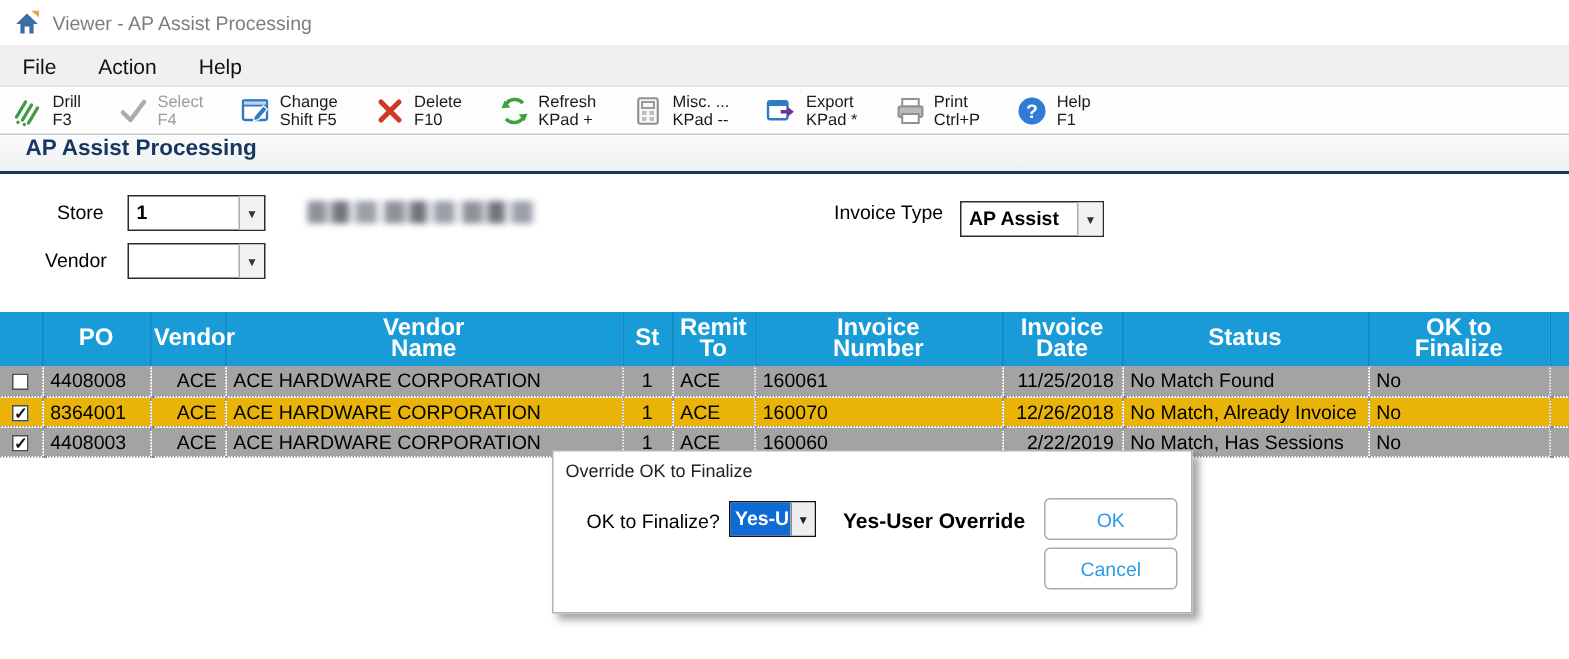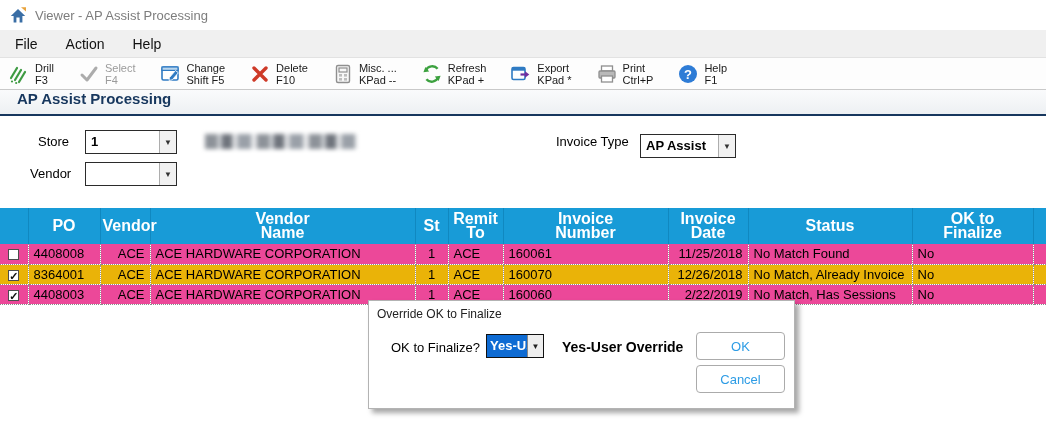--- a/index.html
+++ b/index.html
@@ -49,21 +49,21 @@
     background:#189bd7; color:#fff; font-size:16px; font-weight:bold; text-align:center;
     height:36px; white-space:pre-line; line-height:14px; border-right:1px solid #1088c0; padding:0 2px;
   }
   .grid th:last-child { border-right:none; }
   .grid td {
     height:20px; font-size:13px; padding:0 5px; line-height:19px;
     border-right:1px dotted #979797; border-bottom:1px dotted #8a8a8a;
     overflow:hidden; white-space:nowrap;
   }
   .grid td:last-child { border-right:none; }
-  .grid tr.row { background:#ec4899; }
+  .grid tr.row { background:#a3a3a3; }
   .grid tr.row.selected { background:#eab308; }
   .td-cb { text-align:center; padding:0 2px !important; }
   .cb { display:inline-block; width:11px; height:11px; border:1px solid #4d4d4d; background:#fff; position:relative; vertical-align:middle; }
   .cb[data-checked="true"]::after { content:"✓"; position:absolute; left:0px; top:-4px; font-size:11px; font-weight:bold; color:#111; }
   .al-r { text-align:right; }
   .al-c { text-align:center; }
 
   
   .dialog {
     position:absolute; left:368px; top:300px; width:427px; height:109px;
@@ -136,40 +136,40 @@
 
     <div class="tb-item">
       <svg viewBox="0 0 22 22">
         <path d="M5 5 L17 17 M17 5 L5 17" stroke="#ce3a28" stroke-width="3.4" stroke-linecap="round"></path>
       </svg>
       <span class="tb-label"><span>Delete</span><br><span>F10</span></span>
     </div>
 
     <div class="tb-item">
       <svg viewBox="0 0 22 22">
+        <g fill="none" stroke="#3ca13f" stroke-width="2.4">
+          <path d="M16.6 5.8 A7 7 0 0 0 4.8 7.6"></path>
+          <path d="M5.4 16.2 A7 7 0 0 0 17.2 14.4"></path>
+        </g>
+        <polygon points="2.4,9.2 8.2,8.6 4.4,4.0" fill="#3ca13f"></polygon>
+        <polygon points="19.6,12.8 13.8,13.4 17.6,18.0" fill="#3ca13f"></polygon>
+      </svg>
+      <span class="tb-label"><span>Refresh</span><br><span>KPad +</span></span>
+    </div>
+
+    <div class="tb-item">
+      <svg viewBox="0 0 22 22">
         <rect x="4.5" y="2.5" width="13" height="17" rx="1.5" fill="#f7f7f7" stroke="#8f8f8f" stroke-width="1.4"></rect>
         <rect x="7" y="5" width="8" height="4" fill="none" stroke="#8f8f8f" stroke-width="1.2"></rect>
         <rect x="7" y="11" width="3" height="2.6" fill="#bdbdbd"></rect>
           <rect x="12" y="11" width="3" height="2.6" fill="#bdbdbd"></rect>
         <rect x="7" y="15" width="3" height="2.6" fill="#bdbdbd"></rect>
           <rect x="12" y="15" width="3" height="2.6" fill="#bdbdbd"></rect>
       </svg>
       <span class="tb-label"><span>Misc. ...</span><br><span>KPad --</span></span>
-    </div>
-
-    <div class="tb-item">
-      <svg viewBox="0 0 22 22">
-        <g fill="none" stroke="#3ca13f" stroke-width="2.4">
-          <path d="M16.6 5.8 A7 7 0 0 0 4.8 7.6"></path>
-          <path d="M5.4 16.2 A7 7 0 0 0 17.2 14.4"></path>
-        </g>
-        <polygon points="2.4,9.2 8.2,8.6 4.4,4.0" fill="#3ca13f"></polygon>
-        <polygon points="19.6,12.8 13.8,13.4 17.6,18.0" fill="#3ca13f"></polygon>
-      </svg>
-      <span class="tb-label"><span>Refresh</span><br><span>KPad +</span></span>
     </div>
 
     <div class="tb-item">
       <svg viewBox="0 0 22 22">
         <rect x="2" y="4.5" width="13" height="12" rx="1.5" fill="#fff" stroke="#2f7bc3" stroke-width="1.6"></rect>
         <rect x="2" y="4.5" width="13" height="3.2" fill="#2f7bc3"></rect>
         <path d="M10.5 11.5 H17" stroke="#7030a0" stroke-width="2.2" fill="none"></path>
         <path d="M15 8.2 L19.3 11.5 L15 14.8 Z" fill="#7030a0"></path>
       </svg>
       <span class="tb-label"><span>Export</span><br><span>KPad *</span></span>

